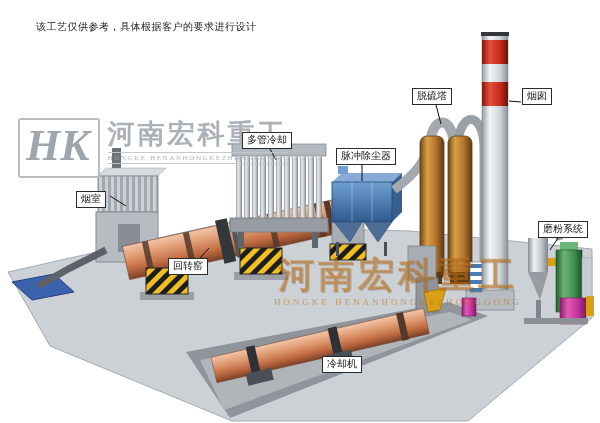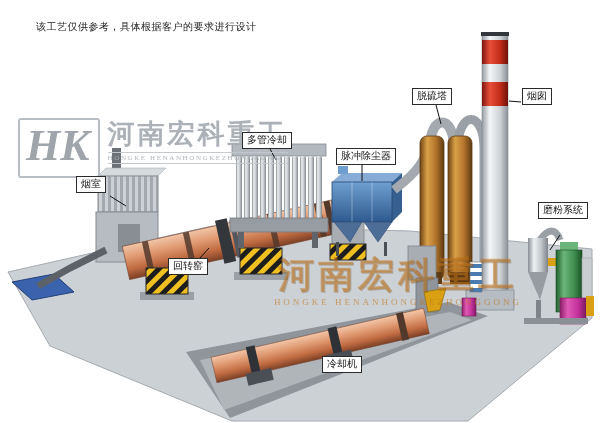--- a/index.html
+++ b/index.html
@@ -260,22 +260,22 @@
       <span class="company">河南宏科重工</span>
       <span class="logo-sub">HONGKE HENANHONGKEZHONGGONG</span>
     </span>
   </div>
 
   <div class="watermark">
     <div class="wm-main">河南宏科重工</div>
     <div class="wm-sub">HONGKE HENANHONGKEZHONGGONG</div>
   </div>
 
-  <div class="label" style="left:76px;top:176px;">烟室</div>
+  <div class="label" style="left:76px;top:191px;">烟室</div>
   <div class="label" style="left:168px;top:258px;">回转窑</div>
   <div class="label" style="left:242px;top:132px;text-align:right;">多管冷却</div>
   <div class="label" style="left:336px;top:148px;text-align:right;">脉冲除尘器</div>
   <div class="label" style="left:412px;top:88px;">脱硫塔</div>
   <div class="label" style="left:522px;top:88px;">烟囱</div>
-  <div class="label" style="left:538px;top:202px;">磨粉系统</div>
+  <div class="label" style="left:538px;top:221px;">磨粉系统</div>
   <div class="label" style="left:322px;top:356px;">冷却机</div>
 
 </div>
 
 </body></html>

